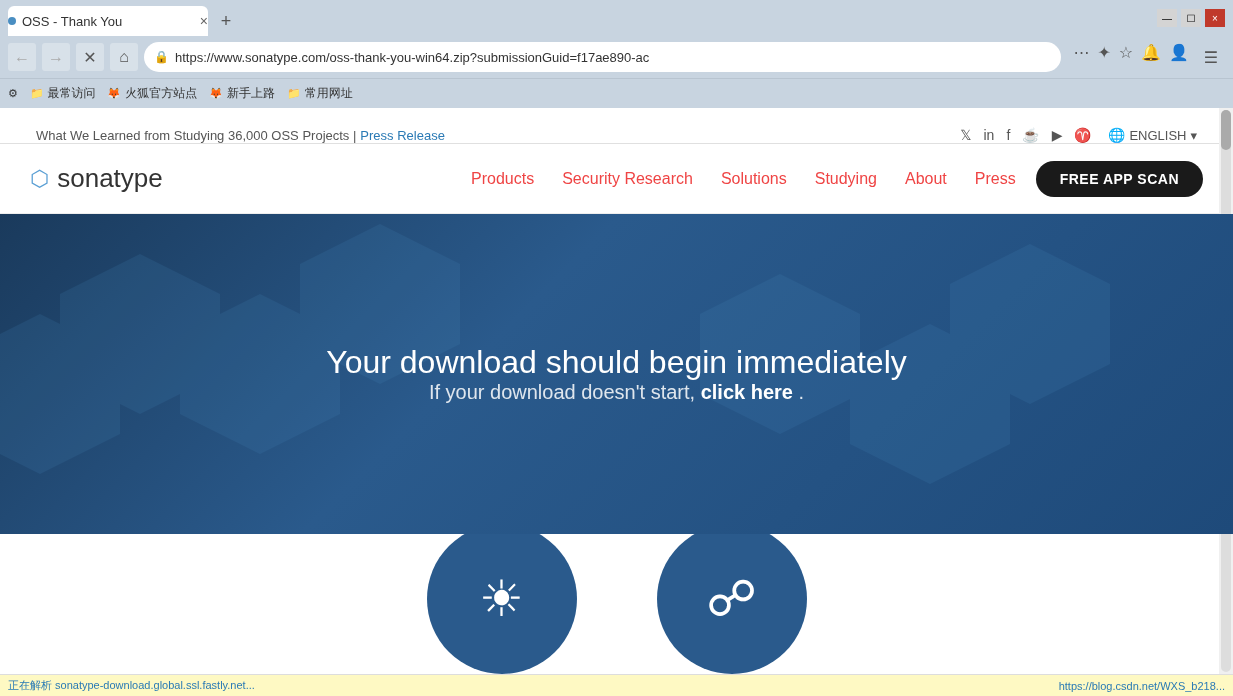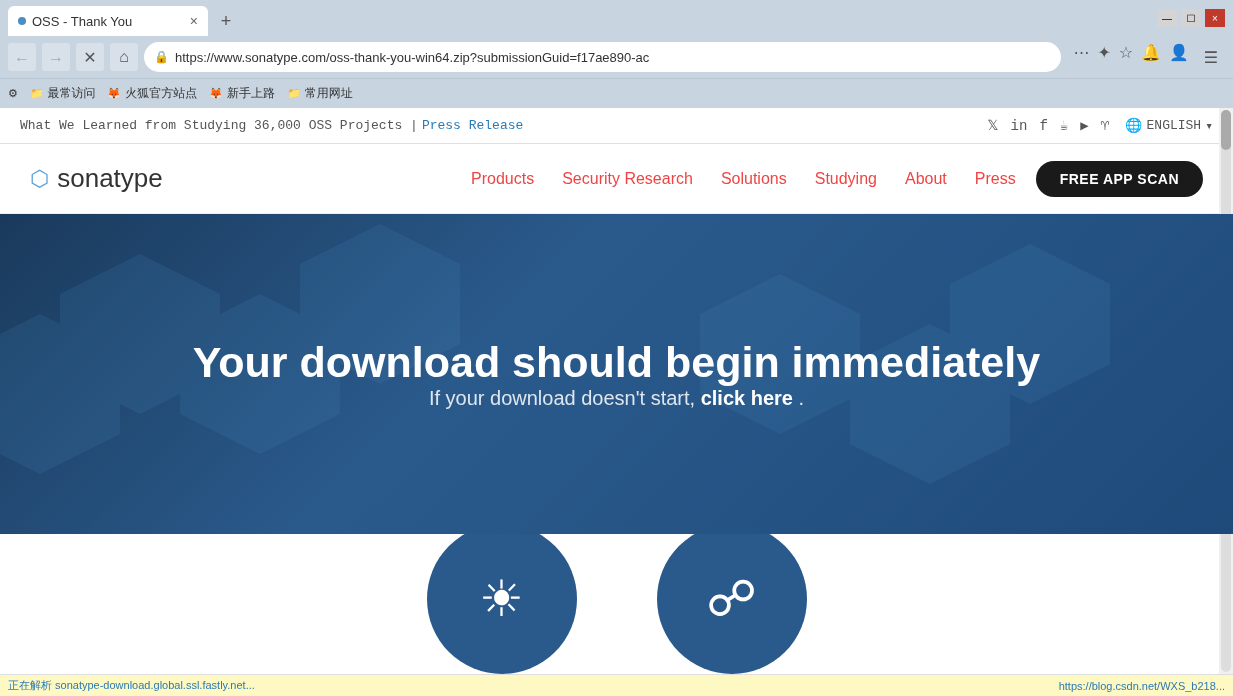--- a/index.html
+++ b/index.html
@@ -3,21 +3,21 @@
   <meta charset="utf-8">
   <style>
     * { margin: 0; padding: 0; box-sizing: border-box; }
     body { font-family: Arial, sans-serif; background: #f0f0f0; width: 1233px; height: 696px; overflow: hidden; }
 
     
     .browser-window { width: 1233px; height: 696px; background: #dce3ec; display: flex; flex-direction: column; }
 
     
     .title-bar { height: 36px; background: #c8d4e0; display: flex; align-items: center; padding: 0 8px; gap: 4px; }
-    .tab { display: flex; align-items: center; background: white; border-radius: 6px 6px 0 0; padding: 0 10px; height: 30px; min-width: 200px; font-size: 13px; color: #333; gap: 6px; margin-top: 6px; }
+    .tab { display: flex; align-items: center; background: white; border-radius: 6px 6px 0 0; padding: 0 0; height: 30px; min-width: 200px; font-size: 13px; color: #333; gap: 6px; margin-top: 6px; }
     .tab-dot { width: 8px; height: 8px; background: #4a8ec2; border-radius: 50%; }
     .tab-close { margin-left: auto; cursor: pointer; color: #666; font-size: 14px; }
     .tab-new { width: 28px; height: 28px; display: flex; align-items: center; justify-content: center; color: #555; font-size: 18px; cursor: pointer; margin-top: 6px; }
     .window-controls { margin-left: auto; display: flex; gap: 4px; }
     .win-btn { width: 20px; height: 18px; display: flex; align-items: center; justify-content: center; font-size: 10px; cursor: pointer; }
     .win-btn.minimize { background: #d4d4d4; }
     .win-btn.maximize { background: #d4d4d4; }
     .win-btn.close-btn { background: #c0392b; color: white; }
 
     
@@ -39,21 +39,21 @@
 
     
     .webpage { flex: 1; background: white; overflow: hidden; display: flex; flex-direction: column; position: relative; }
 
     
     .scrollbar { position: absolute; right: 0; top: 0; bottom: 0; width: 14px; background: #f0f0f0; display: flex; flex-direction: column; align-items: center; }
     .scroll-track { flex: 1; width: 10px; margin: 2px; background: #ddd; border-radius: 5px; position: relative; }
     .scroll-thumb { width: 10px; height: 40px; background: #aaa; border-radius: 5px; position: absolute; top: 0; }
 
     
-    .announcement-bar { height: 36px; background: white; display: flex; align-items: center; padding: 0 20px; justify-content: space-between; border-bottom: 1px solid #e0e0e0; font-size: 13px; color: #555; font-family: Liberation Mono, monospace; }
+    .announcement-bar { height: 36px; background: white; display: flex; align-items: flex-end; padding: 0 36px; justify-content: space-between; border-bottom: 1px solid #e0e0e0; font-size: 13px; color: #555; }
     .announcement-left { display: flex; align-items: center; gap: 4px; }
     .press-link { color: #2a7ab5; text-decoration: none; }
     .social-icons { display: flex; gap: 12px; align-items: center; }
     .social-icon { color: #555; font-size: 14px; cursor: pointer; }
     .lang-selector { display: flex; align-items: center; gap: 4px; color: #555; font-size: 13px; cursor: pointer; }
     .globe-icon { font-size: 14px; }
 
     
     .main-nav { height: 70px; background: white; display: flex; align-items: center; padding: 0 30px; border-bottom: 1px solid #eee; }
     .logo { display: flex; align-items: center; gap: 8px; margin-right: auto; }
@@ -63,21 +63,21 @@
     .nav-link { font-size: 16px; color: #ef4444; cursor: pointer; text-decoration: none; font-weight: 400; }
     .free-scan-btn { background: #1a1a1a; color: white; border: none; border-radius: 20px; padding: 10px 24px; font-size: 14px; font-weight: bold; cursor: pointer; letter-spacing: 0.5px; }
 
     
     .hero { background: linear-gradient(135deg, #1a3a5c 0%, #2a5a8c 40%, #1e4a7a 100%); flex: 1; display: flex; flex-direction: column; align-items: center; justify-content: center; position: relative; overflow: hidden; min-height: 280px; }
 
     
     .hex-bg { position: absolute; top: 0; left: 0; right: 0; bottom: 0; overflow: hidden; }
 
     .hero-content { position: relative; z-index: 2; text-align: center; color: white; }
-    .hero-title { font-size: 43px; font-weight: bold; color: white; }
+    .hero-title { font-size: 32px; font-weight: normal; color: white; }
     .hero-subtitle { font-size: 20px; color: rgba(255,255,255,0.85); }
     .click-here { font-weight: bold; color: white; }
 
     
     .bottom-section { height: 140px; background: white; display: flex; align-items: flex-start; justify-content: center; gap: 80px; padding-top: 0; overflow: hidden; }
     .bottom-circle { width: 150px; height: 150px; background: #2a5a8c; border-radius: 50%; display: flex; align-items: center; justify-content: center; margin-top: -10px; }
     .circle-icon { font-size: 50px; color: white; }
 
     
     .status-bar { height: 22px; background: #fef9c3; display: flex; align-items: center; padding: 0 8px; font-size: 11px; color: #555; border-top: 1px solid #ddd; justify-content: space-between; }

